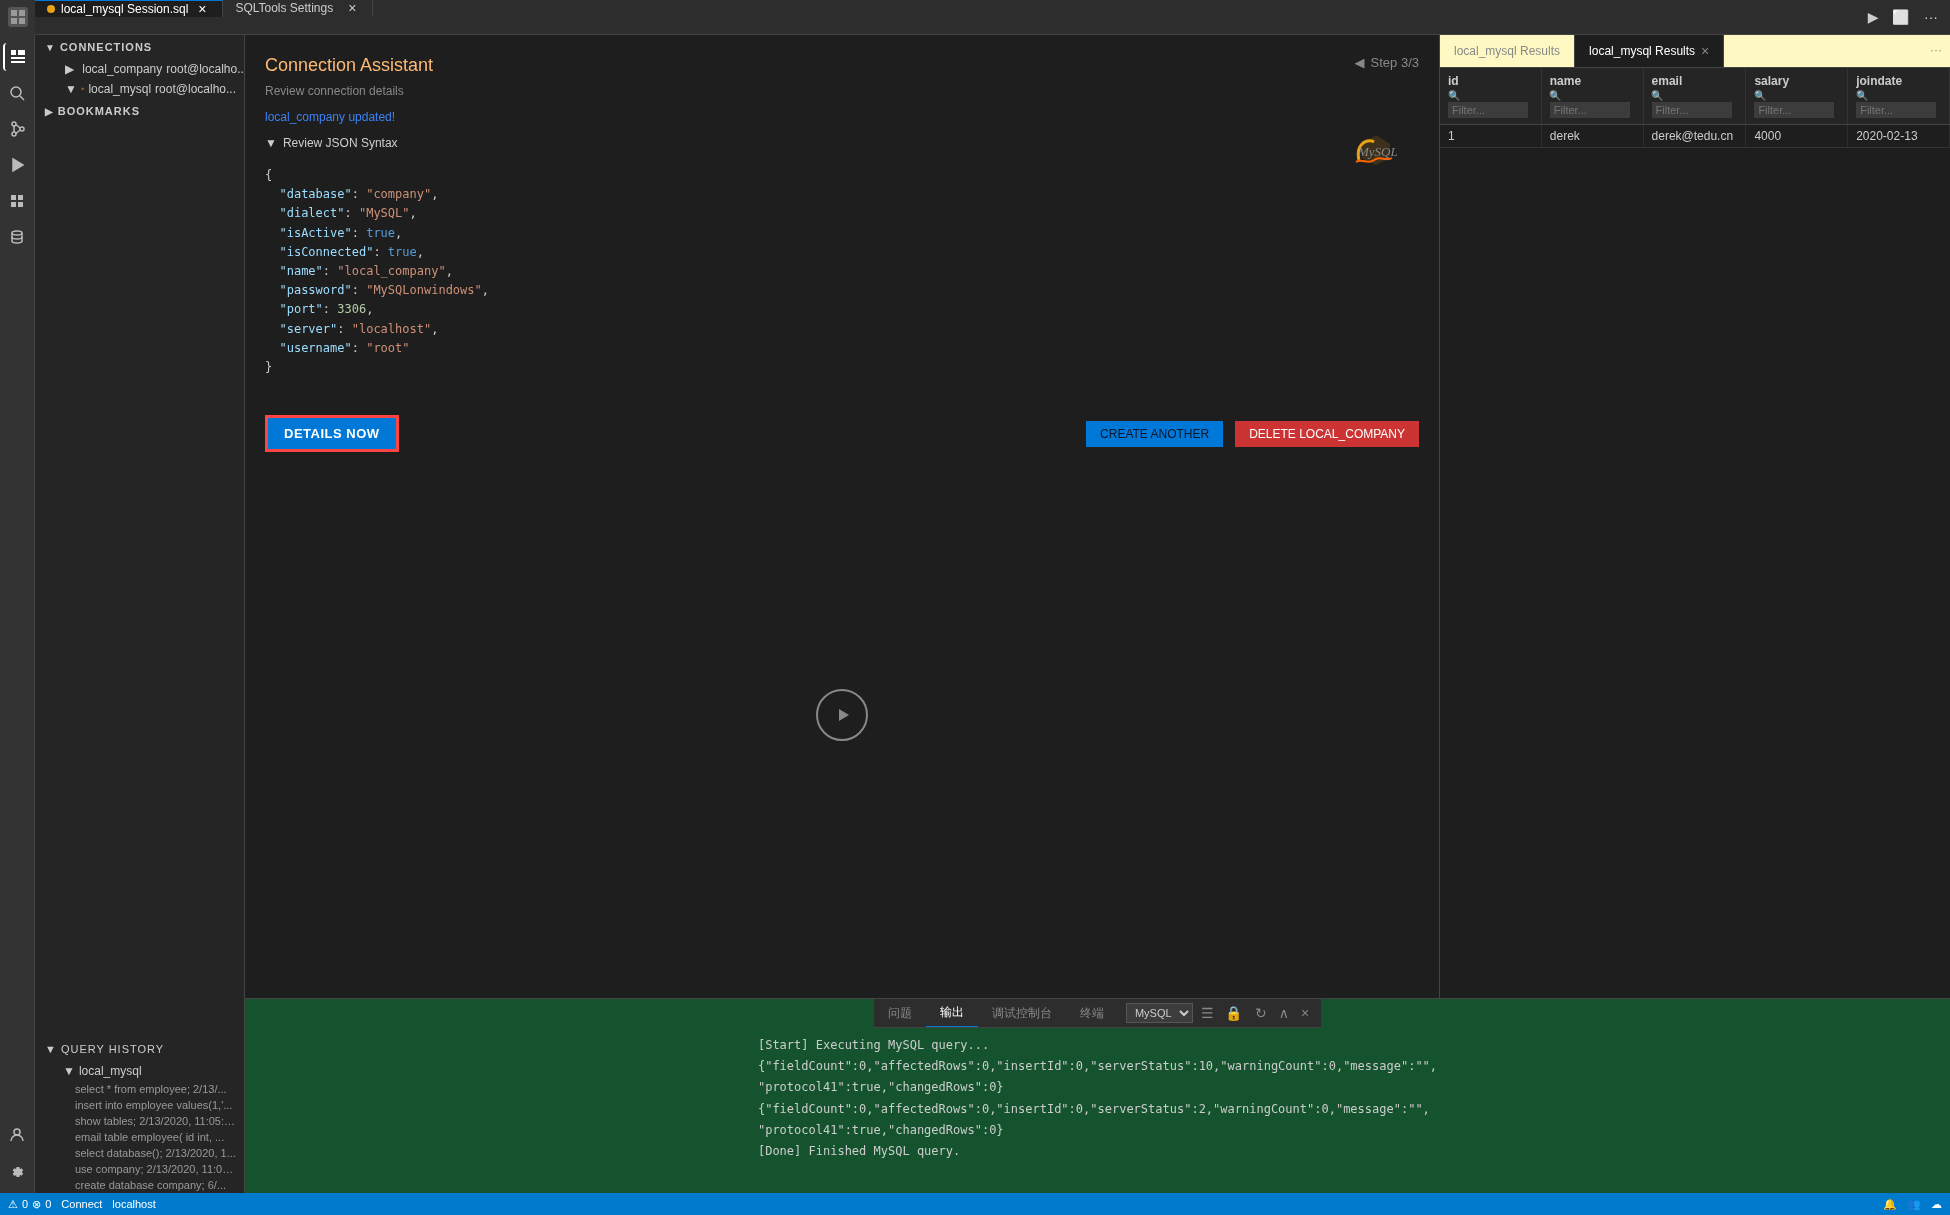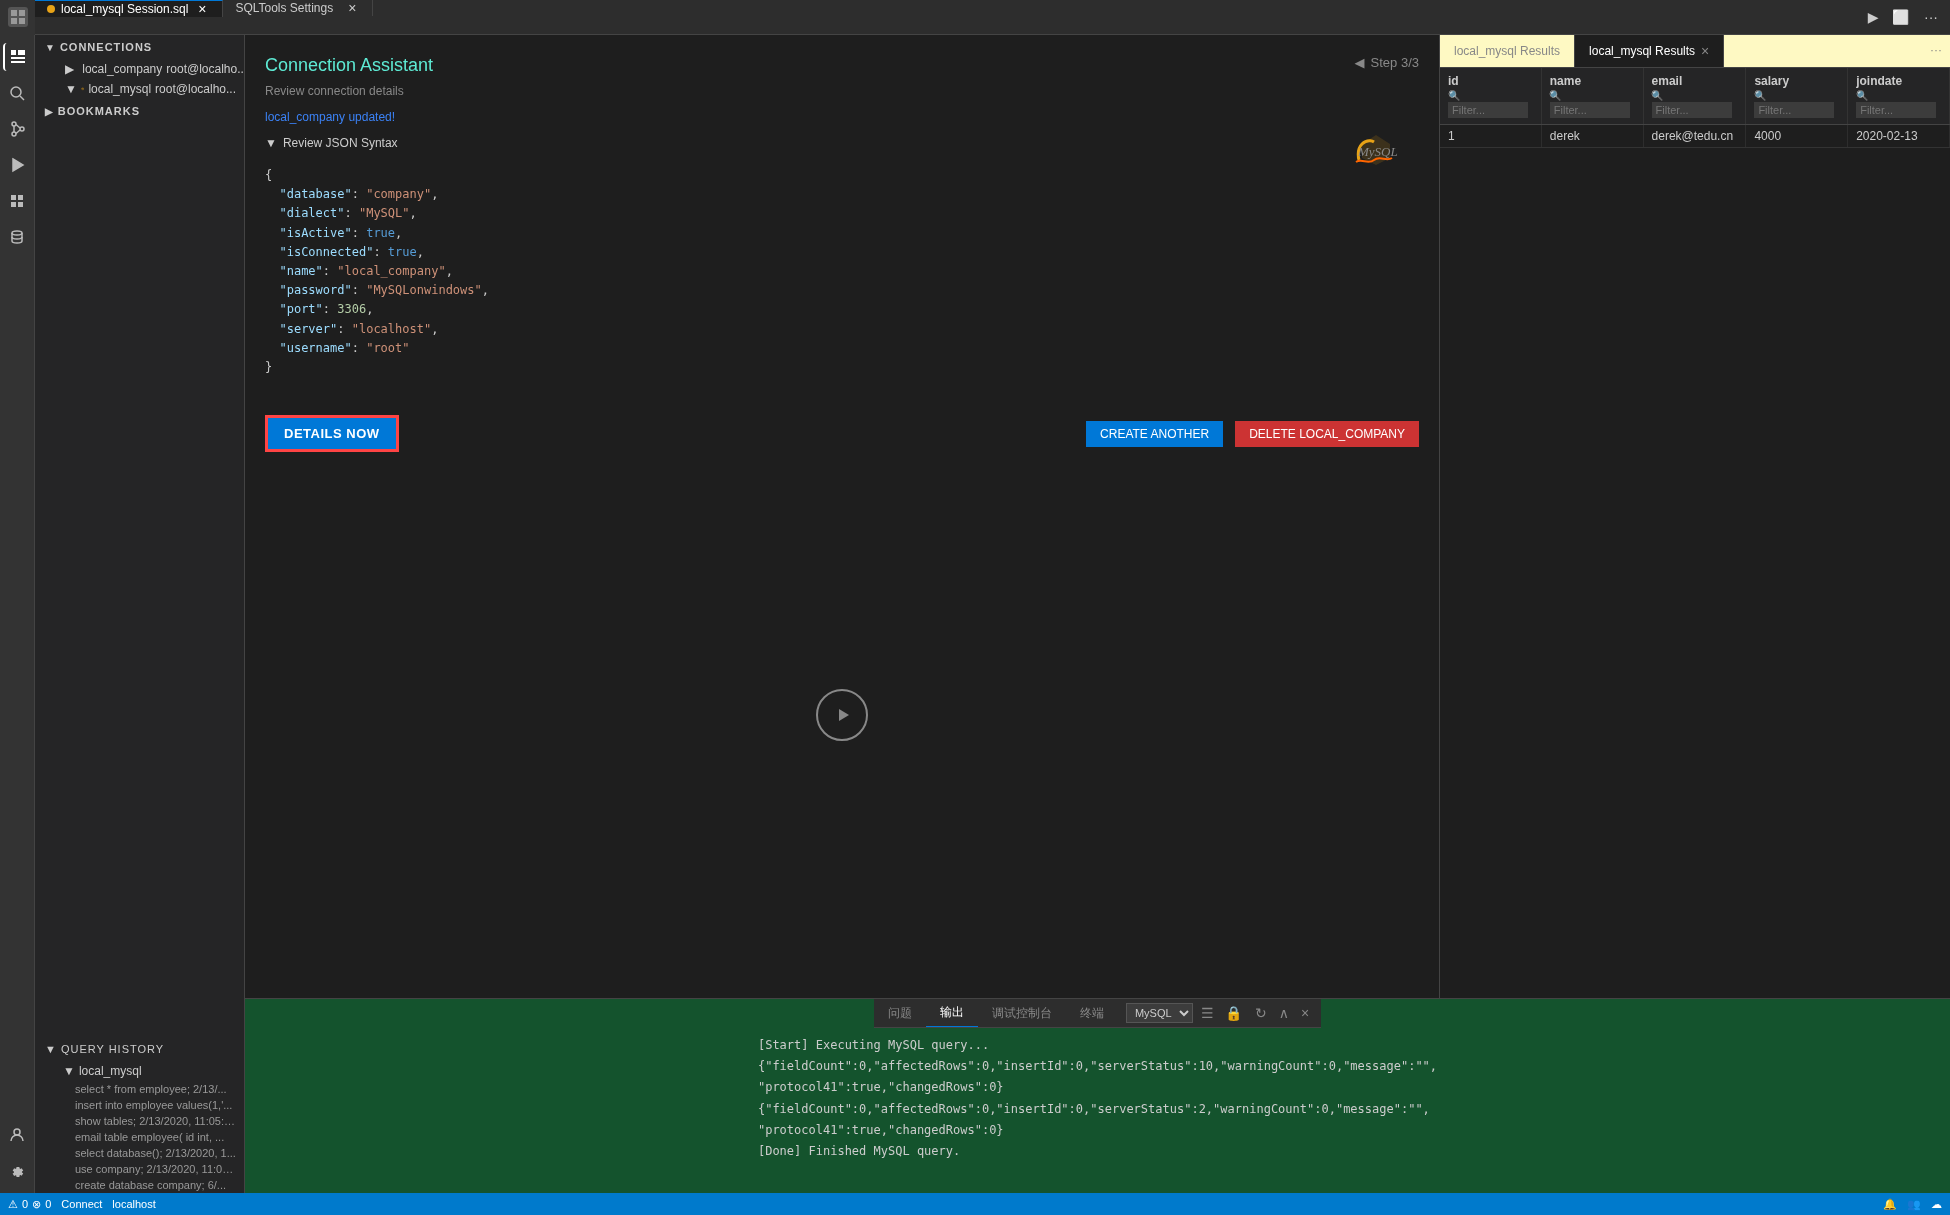--- a/index.html
+++ b/index.html
@@ -38,37 +38,37 @@
     .history-group { padding: 3px 8px 3px 28px; font-size: 12px; color: #ccc; cursor: pointer; display: flex; align-items: center; gap: 4px; }
 
     
     .content-area { flex: 1; display: flex; flex-direction: column; overflow: hidden; }
 
     
     .editor-pane { flex: 1; display: flex; overflow: hidden; }
 
     
     .connection-assistant { flex: 1; background: #1e1e1e; display: flex; flex-direction: column; overflow-y: auto; border-right: 1px solid #444; padding: 20px; position: relative; }
-    .assistant-header { font-size: 18px; color: #5eead4; font-weight: normal; margin-bottom: 8px; }
+    .assistant-header { font-size: 18px; color: #fdba74; font-weight: normal; margin-bottom: 8px; }
     .assistant-subtitle { font-size: 12px; color: #888; margin-bottom: 12px; }
     .step-indicator { position: absolute; top: 20px; right: 20px; font-size: 13px; color: #888; display: flex; align-items: center; gap: 6px; }
     .step-arrow { cursor: pointer; color: #888; }
 
     .status-text { color: #3b82f6; font-size: 12px; margin-bottom: 12px; }
     .review-json-toggle { display: flex; align-items: center; gap: 6px; cursor: pointer; color: #ccc; font-size: 12px; margin-bottom: 8px; }
     .json-block { background: #1e1e1e; font-family: 'Consolas', monospace; font-size: 12px; line-height: 1.6; padding: 8px 0; margin-bottom: 20px; }
     .json-key { color: #9cdcfe; }
     .json-string { color: #ce9178; }
     .json-bool { color: #569cd6; }
     .json-number { color: #b5cea8; }
     .json-brace { color: #ccc; }
 
     .button-row { display: flex; align-items: center; gap: 12px; margin-top: 10px; }
     .btn-connect { background: #0078d7; color: #fff; border: 3px solid #ff4444; padding: 8px 16px; font-size: 13px; font-weight: bold; cursor: pointer; letter-spacing: 0.5px; }
-    .btn-create-another { background: #0078d7; color: #ffffff; border: none; padding: 6px 14px; font-size: 12px; cursor: pointer; margin-left: auto; }
+    .btn-create-another { background: #0078d7; color: #0f172a; border: none; padding: 6px 14px; font-size: 12px; cursor: pointer; margin-left: auto; }
     .btn-delete { background: #cc3333; color: #fff; border: none; padding: 6px 14px; font-size: 12px; cursor: pointer; }
 
     .mysql-logo { position: absolute; top: 95px; right: 30px; }
 
     .play-button-area { display: flex; justify-content: center; align-items: center; flex: 1; min-height: 120px; }
     .play-circle { width: 52px; height: 52px; border-radius: 50%; border: 2px solid #888; display: flex; align-items: center; justify-content: center; cursor: pointer; color: #888; font-size: 20px; }
 
     
     .results-pane { width: 510px; background: #1e1e1e; display: flex; flex-direction: column; flex-shrink: 0; }
     .results-tabs { display: flex; background: #fef9c3; border-bottom: 1px solid #444; }

